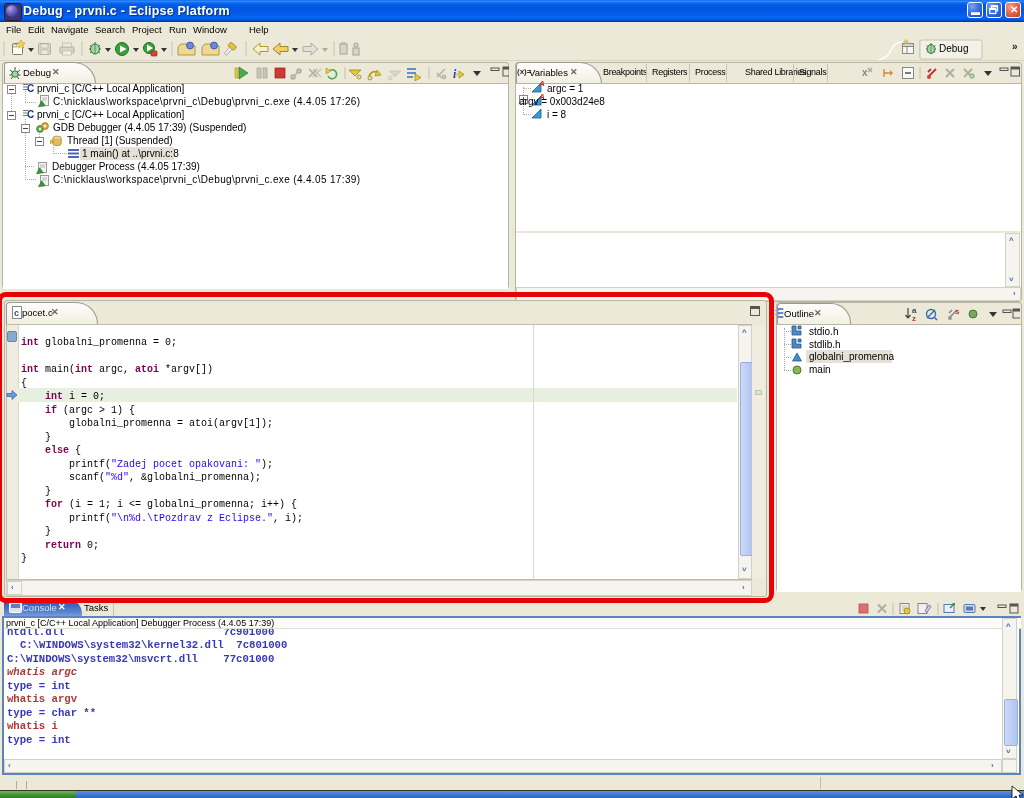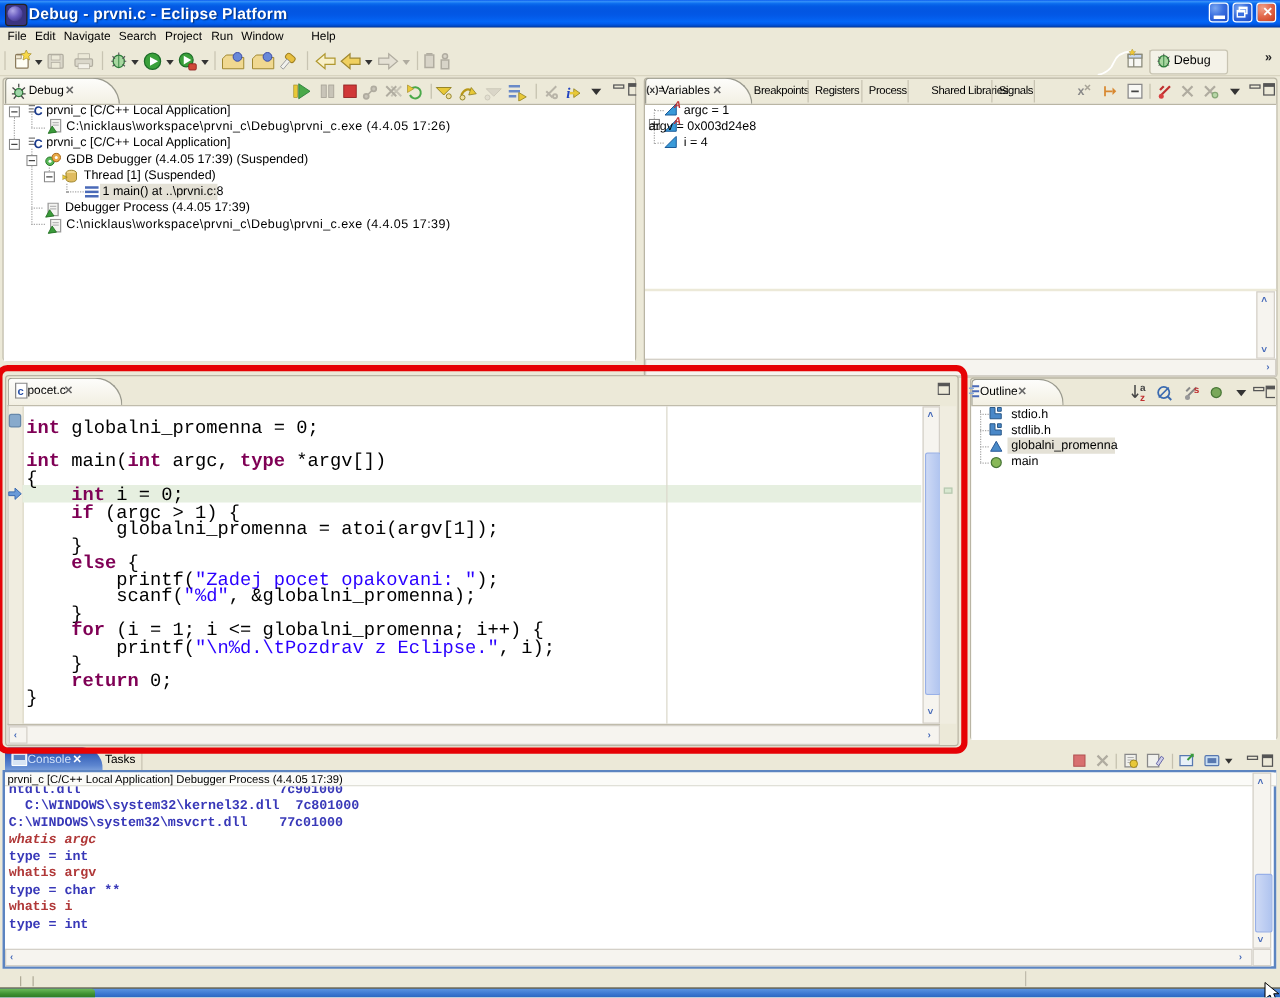--- a/index.html
+++ b/index.html
@@ -17,21 +17,21 @@
 .menuitem{top:23.5px;font-size:9.5px;}
 
 #toolbar{left:0;top:37px;width:1024px;height:23px;border-bottom:1px solid #d8d4c0;}
 .vtab-sel{position:absolute;background:linear-gradient(180deg,#fdfdfb,#f2efe2);border:1px solid #9a9a8e;border-bottom:none;border-radius:2px 8px 0 0;}
 .tabtext{font-size:9.5px;}
 .vtab2{font-size:9px;letter-spacing:-0.3px;}
 .closex{color:#666;font-size:10px;font-weight:bold;}
 
 .trow{position:absolute;height:13px;line-height:13px;white-space:nowrap;font-size:10px;}
 
-.code{position:absolute;font-family:"Liberation Mono",monospace;font-size:15px;line-height:13.5px;white-space:pre;}
+.code{position:absolute;font-family:"Liberation Mono",monospace;font-size:10px;line-height:13.5px;white-space:pre;}
 .kw{color:#7f0055;font-weight:bold;}
 .str{color:#2a00ff;}
 
 .cline{position:absolute;font-family:"Liberation Mono",monospace;font-size:10.7px;line-height:13.6px;white-space:pre;font-weight:bold;letter-spacing:-0.05px;}
 .cblue{color:#3838b8;}
 .cred{color:#b03838;}
 
 .sb{background:#f6f4ef;border:1px solid #d4d0c8;box-sizing:border-box;}
 .sbthumb{background:linear-gradient(90deg,#cdd9f5,#b0c4ef);border:1px solid #98b0e8;border-radius:2px;}
 .sbarr{color:#4468b8;font-size:8px;line-height:8px;font-weight:bold;}
@@ -452,21 +452,21 @@
           <use href="#expplus"></use>
         </svg>
       <svg class="abs" style="left:531px;top:96px;" width="12" height="11">
           <use href="#varicon"></use>
         </svg>
       <text class="abs" style="left:539px;top:92px;font-size:8px;color:#c03030;font-weight:bold;font-style:italic;">A</text>
       <div class="trow" style="left:519px;top:95px;">argv = 0x003d24e8</div>
       <svg class="abs" style="left:531px;top:109px;" width="12" height="11">
           <use href="#varicon"></use>
         </svg>
-      <div class="trow" style="left:547px;top:108px;">i = 4</div>
+      <div class="trow" style="left:547px;top:108px;">i = 8</div>
     </div>
 
     <div class="abs" style="left:516px;top:231px;width:505px;height:2px;background:#ece9d8;"></div>
     <div class="abs" style="left:516px;top:233px;width:505px;height:54px;background:#fff;"></div>
 
     <div class="abs sb" style="left:1005px;top:233px;width:15px;height:54px;"></div>
     <div class="abs sbarr" style="left:1009px;top:236px;">˄</div>
     <div class="abs sbarr" style="left:1009px;top:276px;">˅</div>
 
     <div class="abs sb" style="left:516px;top:287px;width:505px;height:14px;"></div>
@@ -499,21 +499,21 @@
     <div class="abs" style="left:18px;top:388px;width:719px;height:13.5px;background:#e6efe0;"></div>
 
     <svg class="abs" style="left:6px;top:390px;" width="12" height="10" viewBox="0 0 12 10">
       <polygon points="1,3.5 6,3.5 6,0.5 11,5 6,9.5 6,6.5 1,6.5" fill="#6a9ad8" stroke="#3a6ab0" stroke-width="0.8"></polygon>
     </svg>
 
     <div class="abs" style="left:533px;top:325px;width:1px;height:254px;background:#dcd9cc;"></div>
 
     <div id="codelines">
       <div class="code" style="left:21px;top:335.5px;"><span class="kw">int</span> globalni_promenna = 0;</div>
-      <div class="code" style="left:21px;top:362.5px;"><span class="kw">int</span> main(<span class="kw">int</span> argc, <span class="kw">type</span> *argv[])</div>
+      <div class="code" style="left:21px;top:362.5px;"><span class="kw">int</span> main(<span class="kw">int</span> argc, <span class="kw">atoi</span> *argv[])</div>
       <div class="code" style="left:21px;top:376.5px;">{</div>
       <div class="code" style="left:21px;top:389.5px;">    <span class="kw">int</span> i = 0;</div>
       <div class="code" style="left:21px;top:403.5px;">    <span class="kw">if</span> (argc &gt; 1) {</div>
       <div class="code" style="left:21px;top:416.5px;">        globalni_promenna = atoi(argv[1]);</div>
       <div class="code" style="left:21px;top:430.5px;">    }</div>
       <div class="code" style="left:21px;top:443.5px;">    <span class="kw">else</span> {</div>
       <div class="code" style="left:21px;top:457.5px;">        printf(<span class="str">"Zadej pocet opakovani: "</span>);</div>
       <div class="code" style="left:21px;top:470.5px;">        scanf(<span class="str">"%d"</span>, &amp;globalni_promenna);</div>
       <div class="code" style="left:21px;top:484.5px;">    }</div>
       <div class="code" style="left:21px;top:497.5px;">    <span class="kw">for</span> (i = 1; i &lt;= globalni_promenna; i++) {</div>

